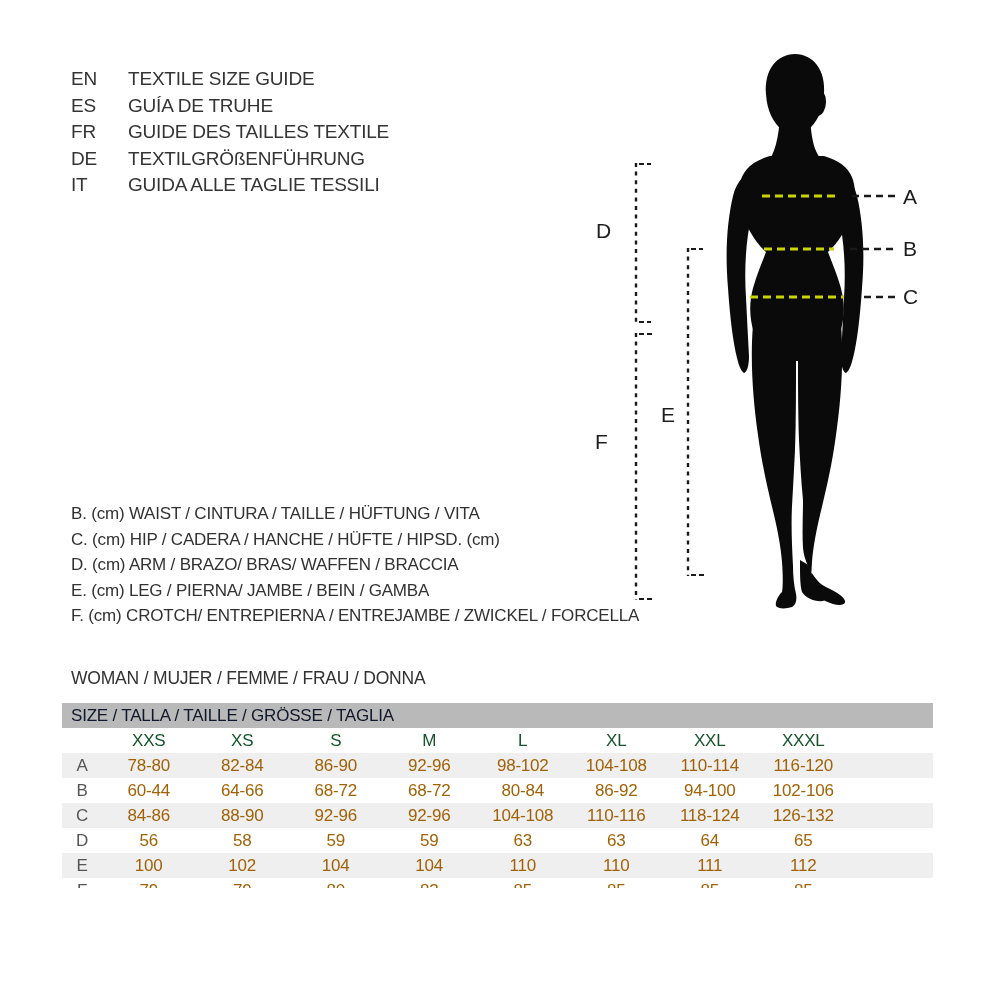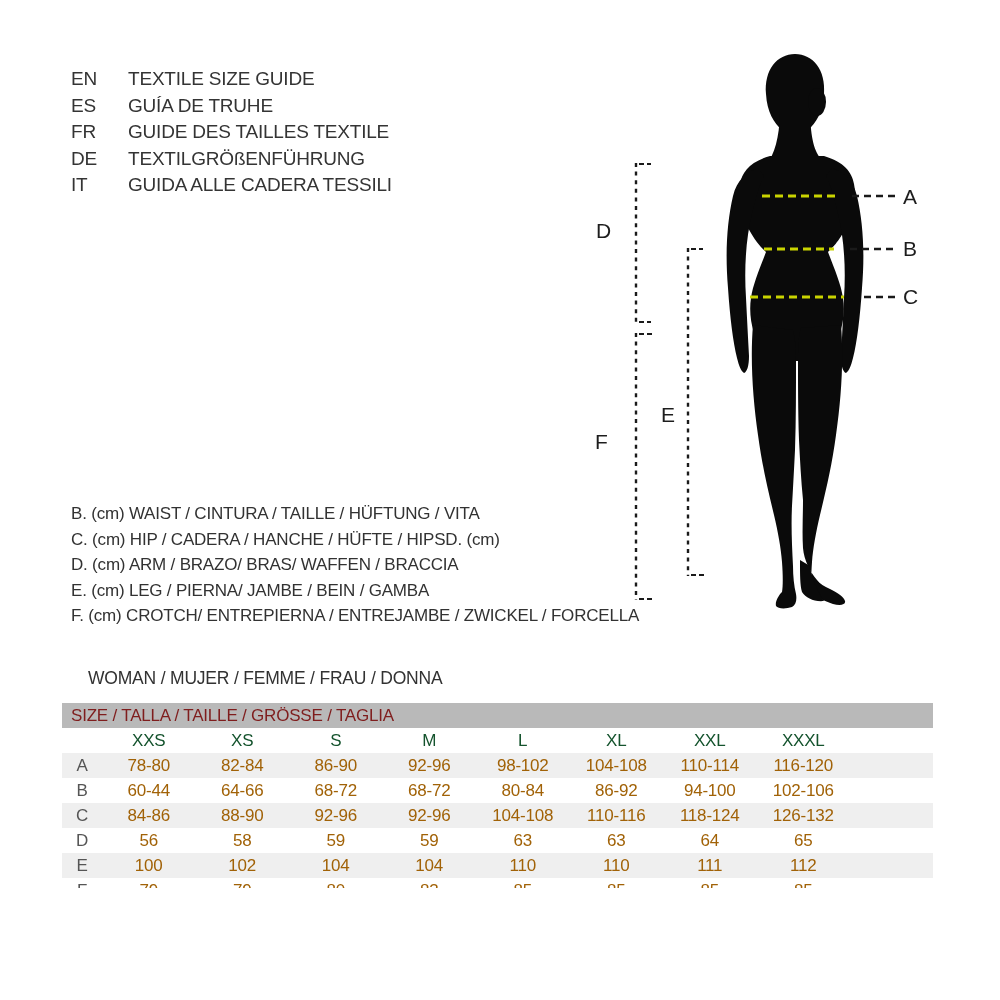--- a/index.html
+++ b/index.html
@@ -18,25 +18,25 @@
   .mk-a{left:903px;top:186px;}
   .mk-b{left:903px;top:238px;}
   .mk-c{left:903px;top:286px;}
   .mk-d{left:596px;top:220px;}
   .mk-e{left:661px;top:404px;}
   .mk-f{left:595px;top:431px;}
   
   .legend{position:absolute;left:71px;top:501px;}
   .legend-line{height:25.6px;line-height:25.6px;font-size:17px;letter-spacing:-0.2px;color:#323232;}
   
-  .audience{position:absolute;left:88px;top:668px;font-size:17.5px;letter-spacing:-0.2px;color:#323232;}
+  .audience{position:absolute;left:71px;top:668px;font-size:17.5px;letter-spacing:-0.2px;color:#323232;}
   
   .table-wrap{position:absolute;left:62px;top:703px;width:871px;}
   .band{height:25px;line-height:25px;background:#b9b9b9;padding-left:9px;box-sizing:border-box;
-        font-size:17px;letter-spacing:-0.2px;color:#7f1d1d;}
+        font-size:17px;letter-spacing:-0.2px;color:#0f172a;}
   table.sizes{border-collapse:collapse;table-layout:fixed;width:871px;}
   table.sizes td,table.sizes th{padding:0;margin:0;height:25px;font-weight:normal;
         font-size:17px;letter-spacing:-0.2px;text-align:center;vertical-align:middle;}
   col.c-label{width:40px;}
   col.c-size{width:93.5px;}
   col.c-fill{width:83px;}
   tr.hdr th{color:#14532d;}
   td.row-label{text-align:left;padding-left:11px;color:#555;}
   td.val{color:#a16207;}
   tr.stripe{background:#efefef;}
@@ -58,21 +58,21 @@
     <div class="lang-row">
       <span class="lang-code">FR</span>
       <span class="lang-title">GUIDE DES TAILLES TEXTILE</span>
     </div>
     <div class="lang-row">
       <span class="lang-code">DE</span>
       <span class="lang-title">TEXTILGRÖßENFÜHRUNG</span>
     </div>
     <div class="lang-row">
       <span class="lang-code">IT</span>
-      <span class="lang-title">GUIDA ALLE CADERA TESSILI</span>
+      <span class="lang-title">GUIDA ALLE TAGLIE TESSILI</span>
     </div>
   </div>
 
   <svg class="fig-svg" width="1000" height="1000" viewBox="0 0 1000 1000">
     <g fill="#0a0a0a" stroke="none">
 
       <path d="M 795 54
         C 813 54 826 70 824 94 C 823 112 816 123 808 130 C 803 134 787 134 782 130
         C 774 123 767 112 766 94 C 764 70 777 54 795 54 Z"></path>
       <ellipse cx="817" cy="102" rx="9" ry="14"></ellipse>

